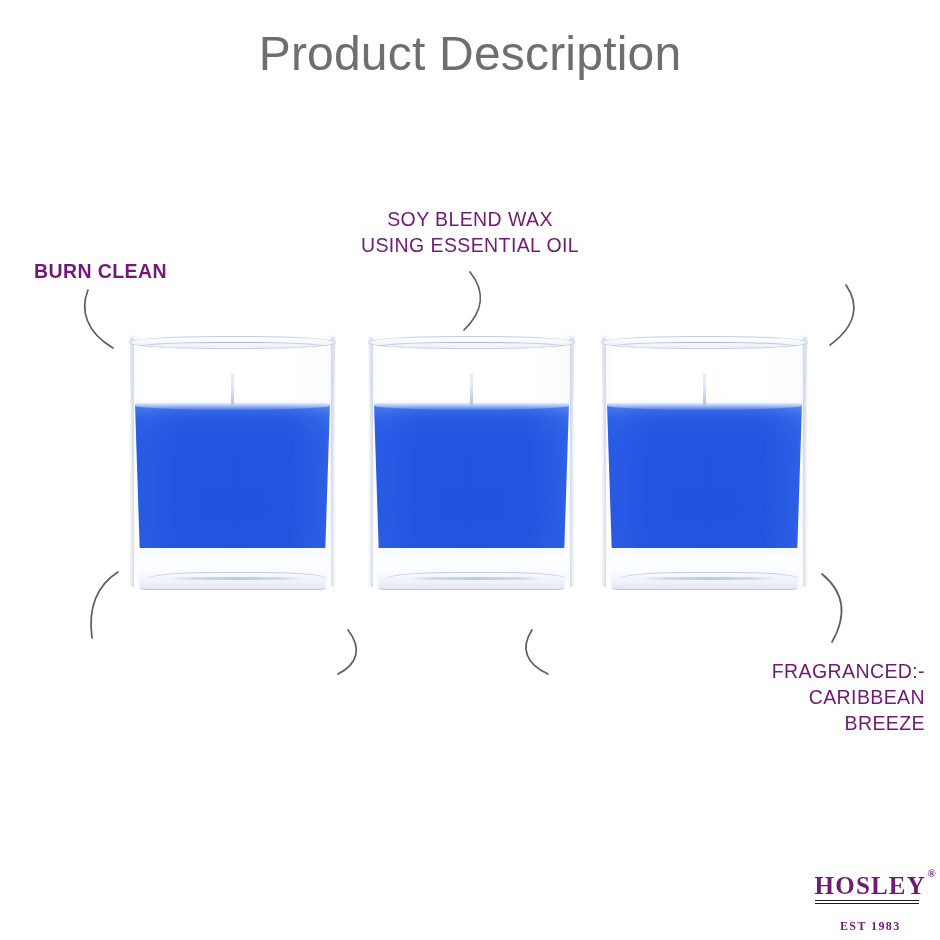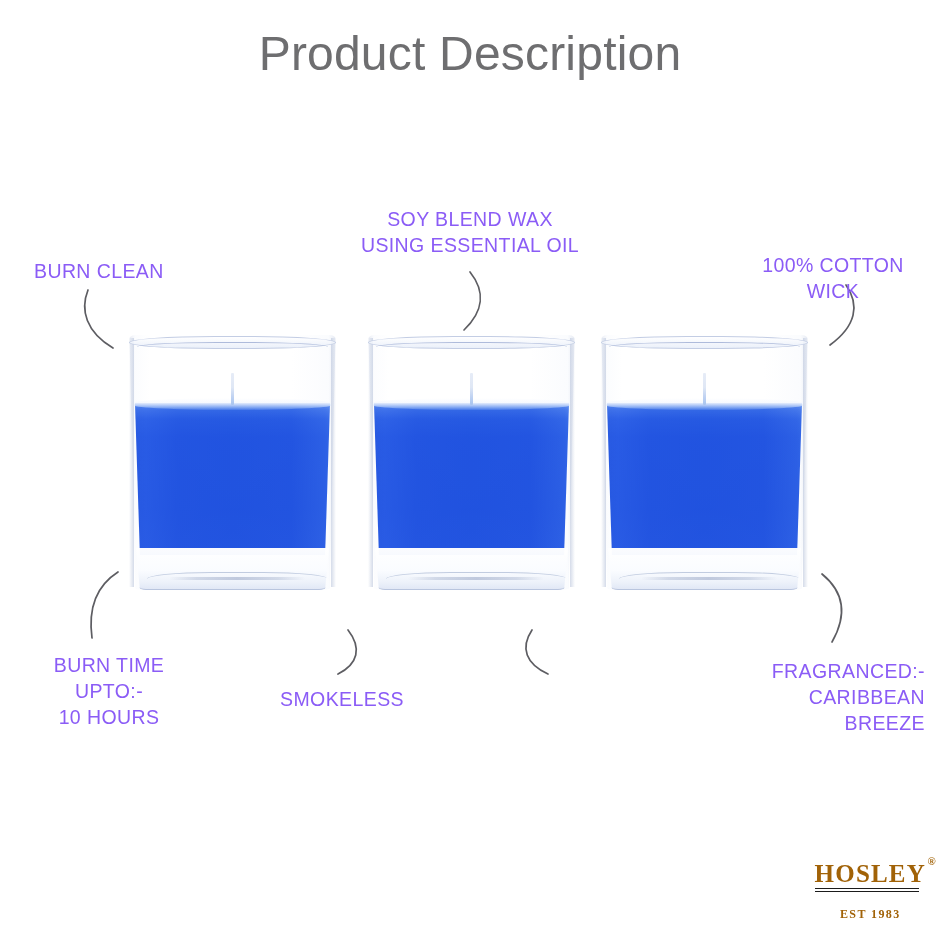--- a/index.html
+++ b/index.html
@@ -28,28 +28,28 @@
     font-size: 48px;
     font-weight: 400;
     color: #6e6e70;
     letter-spacing: 0.2px;
     white-space: nowrap;
   }
 
   
   .callout {
     position: absolute;
-    color: #8b5cf6;
+    color: #701a75;
     font-size: 19.5px;
     line-height: 26px;
     letter-spacing: 0.4px;
     white-space: pre-line;
   }
 
-  #lbl-burn-clean   { left: 34px;  top: 258px;  text-align: left; }
+  #lbl-burn-clean   { left: 34px;  top: 258px;  text-align: left; font-weight: bold; }
   #lbl-soy-wax      { left: 330px; top: 206px;  width: 280px; text-align: center; }
   #lbl-cotton-wick  { left: 733px; top: 252px;  width: 200px; text-align: center; }
   #lbl-burn-time    { left: 14px;  top: 652px;  width: 190px; text-align: center; }
   #lbl-smokeless    { left: 257px; top: 686px;  width: 170px; text-align: center; }
   #lbl-hand-poured  { left: 452px; top: 686px;  width: 200px; text-align: center; }
   #lbl-fragranced   { left: 710px; top: 658px;  width: 215px; text-align: right; }
 
   
   #leaders {
     position: absolute;
@@ -221,23 +221,23 @@
     background: linear-gradient(to right,
       rgba(178,190,215,0.0), rgba(178,190,215,0.55));
   }
   .edge-l { left: 1px; }
   .edge-r { right: 1px; transform: scaleX(-1); }
 
   
   #brand {
     position: absolute;
     right: 14px;
-    bottom: 20px;
+    bottom: 8px;
     text-align: center;
-    color: #a16207;
+    color: #701a75;
     font-family: "Liberation Serif", serif;
   }
   #brand-word {
     position: relative;
     display: inline-block;
     font-size: 25px;
     font-weight: 700;
     letter-spacing: 1.2px;
     line-height: 1;
   }
@@ -324,28 +324,22 @@
     <path d="M 348 630 C 362 648, 358 664, 338 674"></path>
     <path d="M 532 630 C 520 648, 526 664, 548 674"></path>
     <path d="M 822 574 C 844 592, 848 614, 832 642"></path>
   </svg>
 
   <div class="callout" id="lbl-burn-clean">BURN CLEAN</div>
 
   <div class="callout" id="lbl-soy-wax">SOY BLEND WAX
 USING ESSENTIAL OIL</div>
 
-  <div class="callout" id="lbl-cotton-wick">100% COTTON
-WICK</div>
-
-  <div class="callout" id="lbl-burn-time">BURN TIME
-UPTO:-
-10 HOURS</div>
-
-  <div class="callout" id="lbl-smokeless">SMOKELESS</div>
+
+
 
 
   <div class="callout" id="lbl-fragranced">FRAGRANCED:-
 CARIBBEAN
 BREEZE</div>
 
   <div id="brand">
     <div id="brand-word">
       <span>HOSLEY</span>
       <span id="brand-reg">®</span>

